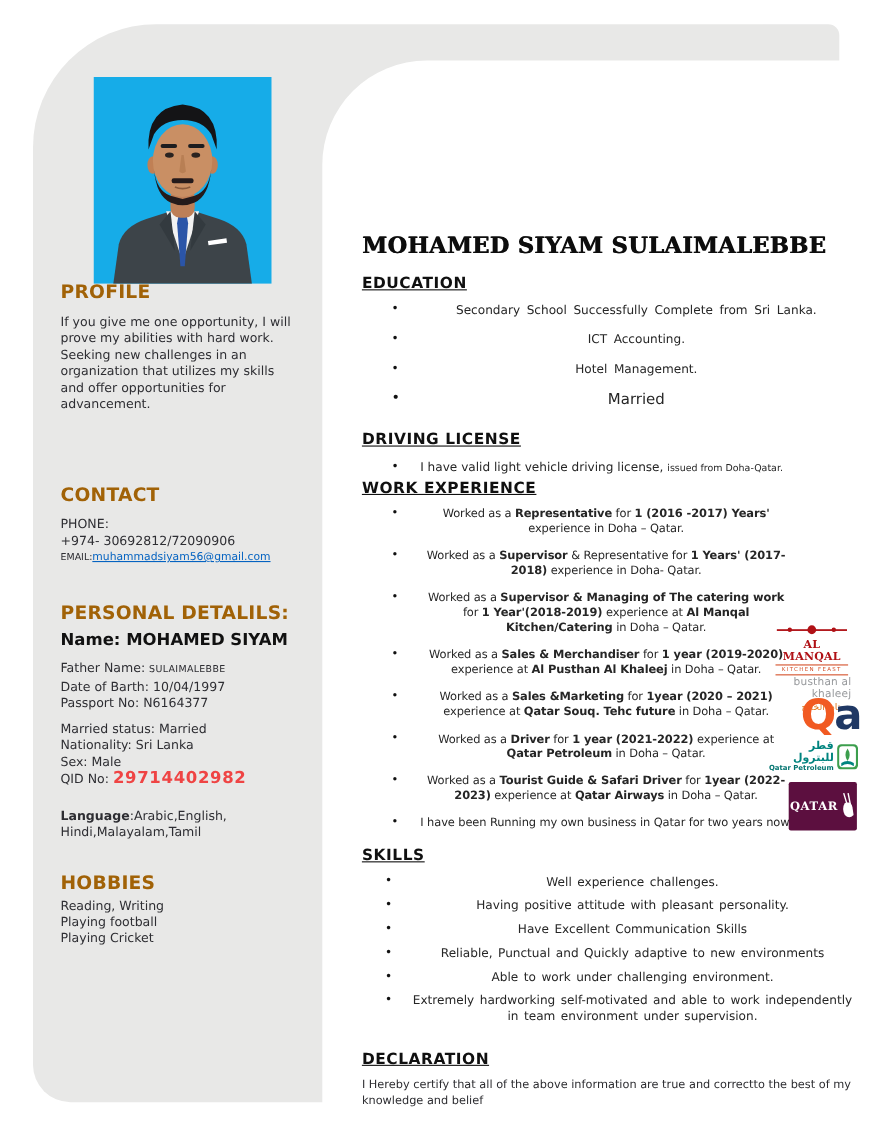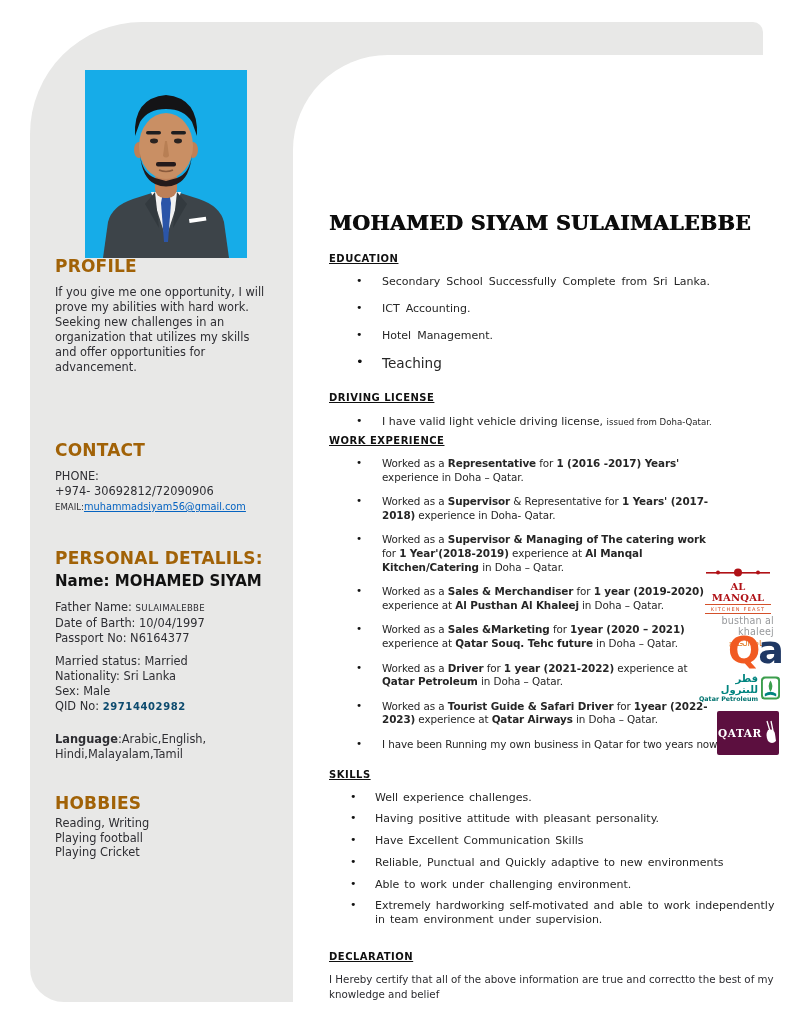--- a/index.html
+++ b/index.html
@@ -16,31 +16,31 @@
   
   .side-sec{position:absolute;left:55px;width:218px;}
   .shead{color:#a16207;font-size:17px;font-weight:bold;letter-spacing:.2px;margin:0 0 9px 0;}
   .sbody{font-size:11.4px;line-height:15px;color:#2e2e33;}
   .sbody p{margin:0;}
   .small-caps{font-size:8.6px;letter-spacing:.3px;}
   .email-line{font-size:9.5px;margin-top:2px;}
   .email-label{font-size:8.6px;color:#2e2e33;}
   a.email{color:#0563c1;text-decoration:underline;font-size:9.8px;}
   .name-line{font-weight:bold;font-size:15px;margin:2px 0 10px 0;color:#111;}
-  .qid-num{font-weight:bold;font-size:10px;letter-spacing:.6px;color:#0c4a6e;}
+  .qid-num{font-weight:bold;font-size:15px;letter-spacing:.6px;color:#ef4444;}
   .b{font-weight:bold;}
   .gap8{height:8px;}.gap18{height:18px;}
   .hobby-list{list-style:none;margin:0;padding:0;font-size:11.4px;line-height:14.5px;color:#2e2e33;}
   
   .main-col{position:absolute;left:329px;top:211px;width:446px;}
   .doc-title{font-family:"DejaVu Serif",serif;font-weight:900;font-size:20.5px;
              letter-spacing:.3px;color:#0d0d0d;text-shadow:.7px 0 #0d0d0d;margin:0 0 12px 0;}
-  .mhead{display:inline-block;font-size:10px;font-weight:bold;letter-spacing:.5px;
+  .mhead{display:inline-block;font-size:14px;font-weight:bold;letter-spacing:.5px;
          color:#101010;text-decoration:underline;margin:0;}
-  .blist{list-style:none;margin:9px 0 0 0;padding:0;}
+  .blist{list-style:none;margin:9px 0 0 0;padding:0;text-align:center;}
   .blist li{position:relative;padding-left:53px;}
   .blist li::before{content:"•";position:absolute;left:27px;top:-1px;color:#111;}
   .edu li{font-size:11px;line-height:14px;margin-bottom:13px;word-spacing:2.5px;}
   .edu li.large{font-size:13.6px;margin-bottom:10px;word-spacing:1px;}
   .edu li.large::before{font-size:13px;}
   .drive-item{position:relative;padding-left:53px;margin-top:10px;font-size:11px;line-height:14px;}
   .drive-item::before{content:"•";position:absolute;left:27px;top:-1px;color:#111;}
   .drive-small{font-size:8.6px;}
   .work li{width:338px;font-size:10.4px;line-height:13.6px;margin-bottom:11px;letter-spacing:-.1px;}
   .skills li{font-size:11px;line-height:13.8px;margin-bottom:8px;padding-left:46px;word-spacing:1.5px;}
@@ -145,21 +145,21 @@
   </section>
 
   <main class="main-col">
     <h1 class="doc-title">MOHAMED SIYAM SULAIMALEBBE</h1>
 
     <h3 class="mhead">EDUCATION</h3>
     <ul class="blist edu">
         <li>Secondary School Successfully Complete from Sri Lanka.</li>
         <li>ICT Accounting.</li>
         <li>Hotel Management.</li>
-        <li class="large">Teaching</li>
+        <li class="large">Married</li>
       </ul>
 
     <h3 class="mhead mt12">DRIVING LICENSE</h3>
     <div class="drive-item">
       <span>I have valid light vehicle driving license,</span>
       <span class="drive-small">issued from Doha-Qatar.</span>
     </div>
 
     <h3 class="mhead mt14">WORK EXPERIENCE</h3>
     <ul class="blist work">

